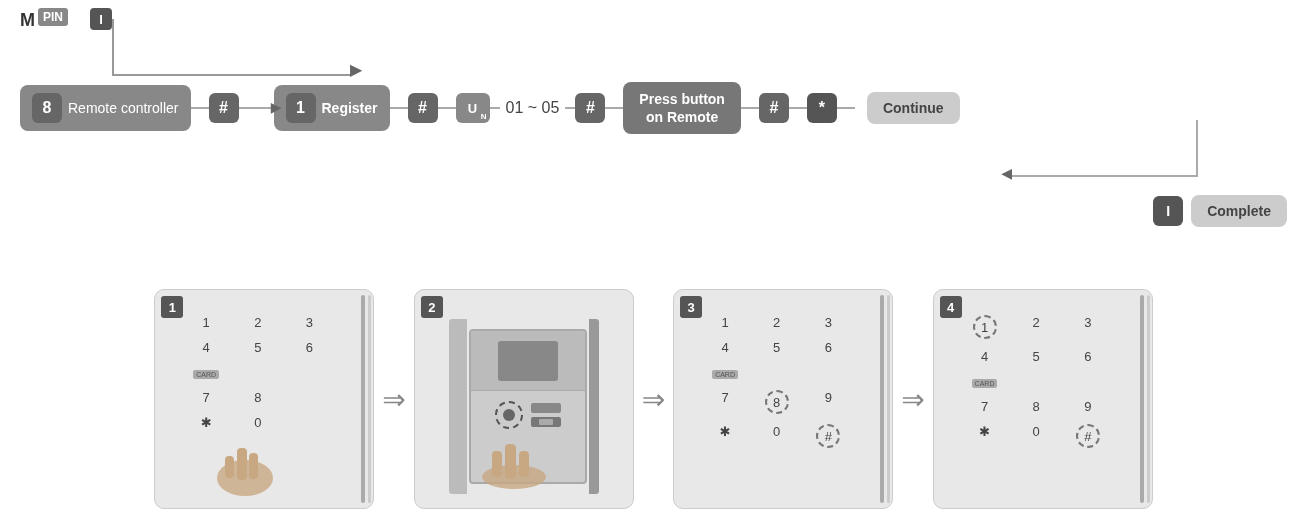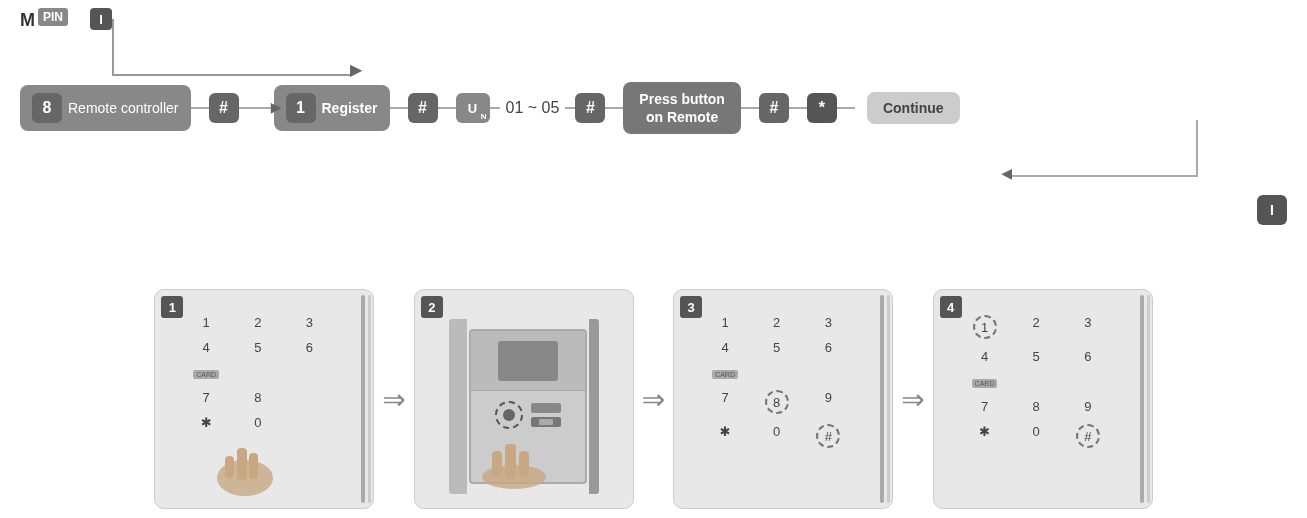--- a/index.html
+++ b/index.html
@@ -415,20 +415,21 @@
   </div>
 
   <div style="position:absolute;top:120px;right:109px;width:2px;height:55px;background:#aaa;"></div>
 
   <div style="position:absolute;top:175px;right:109px;width:190px;height:2px;background:#aaa;"></div>
 
   <div style="position:absolute;top:165px;right:295px;font-size:14px;color:#666;">◀</div>
 
   <div class="complete-section">
     <div class="i-badge">I</div>
+    <div class="complete-box">Complete</div>
   </div>
 
 </div>
 
 <div class="bottom-section">
 
   <div class="step-illustration">
     <div class="step-num-badge">1</div>
 
     <div class="door-lines">

